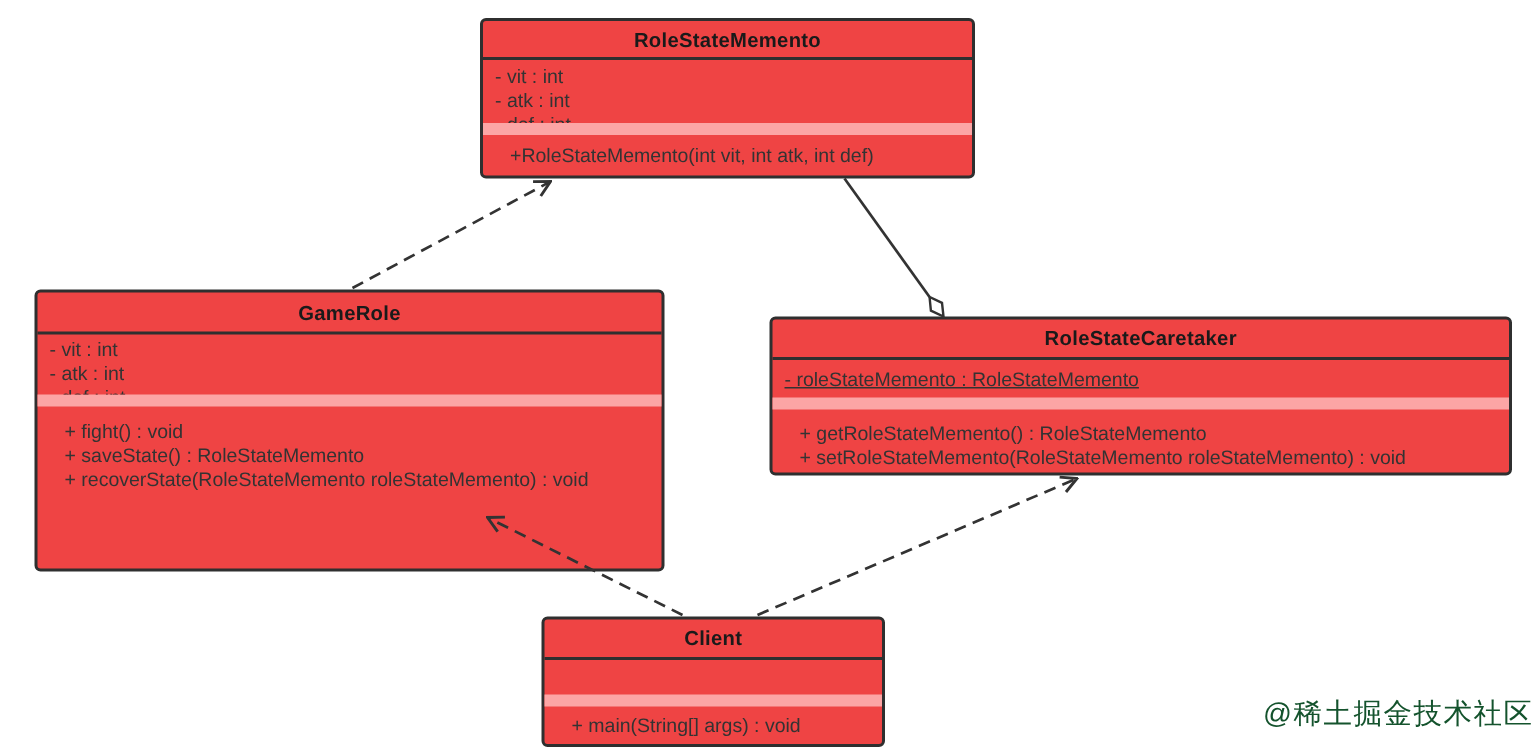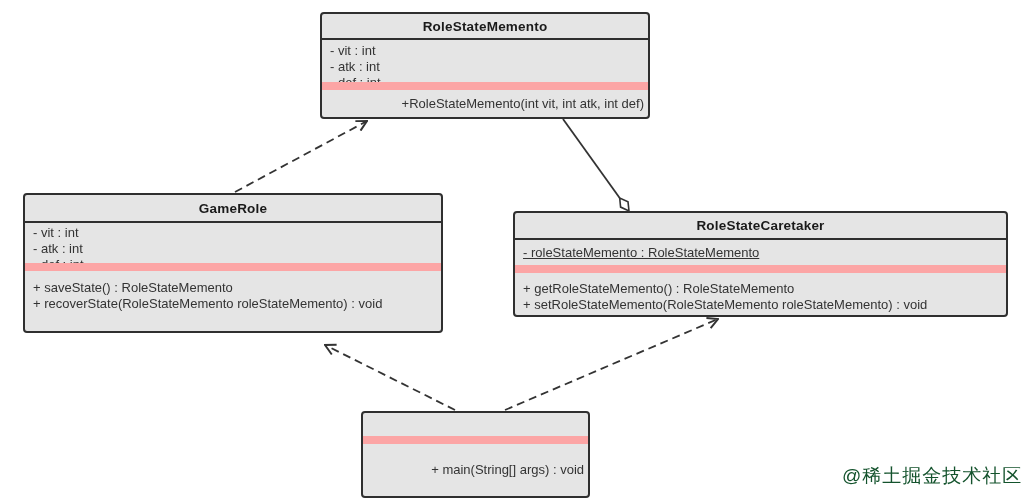--- a/index.html
+++ b/index.html
@@ -13,21 +13,21 @@
     height: 503px;
     background: #ffffff;
     font-family: "Liberation Sans", "DejaVu Sans", sans-serif;
     overflow: hidden;
   }
   .uml-class {
     position: absolute;
     display: flex;
     flex-direction: column;
     box-sizing: border-box;
-    background: #e5e5e5;
+    background: #ef4444;
     border: 2px solid #2f2f2f;
     border-radius: 4px;
     color: #333333;
     z-index: 2;
   }
   .uml-title {
     flex: 0 0 auto;
     display: flex;
     align-items: center;
     justify-content: center;
@@ -43,23 +43,22 @@
     overflow: hidden;
   }
   .uml-attrs {
     flex: 0 0 auto;
     border-bottom: 8px solid #fca5a5;
     padding-left: 8px;
     padding-right: 4px;
   }
   .uml-methods {
     flex: 1 1 auto;
-    padding-left: 8px;
+    padding-left: 18px;
     padding-right: 4px;
-    align-items: flex-end;
   }
   .uml-row {
     font-size: 13px;
     line-height: 16px;
     white-space: nowrap;
     color: #333333;
   }
   .v-center {
     display: flex;
     flex-direction: column;
@@ -95,45 +94,47 @@
     <div class="uml-section uml-attrs" style="height:50px; padding-top:3px;">
       <div class="uml-row">- vit : int</div>
       <div class="uml-row">- atk : int</div>
       <div class="uml-row">- def : int</div>
     </div>
     <div class="uml-section uml-methods v-center">
       <div class="uml-row">+RoleStateMemento(int vit, int atk, int def)</div>
     </div>
   </div>
 
-  <div class="uml-class" style="left:23px; top:193px; width:420px; height:140px;">
+  <div class="uml-class" style="left:23px; top:193px; width:420px; height:188px;">
     <div class="uml-title" style="height:28px;">GameRole</div>
     <div class="uml-section uml-attrs" style="height:48px; padding-top:2px;">
       <div class="uml-row">- vit : int</div>
       <div class="uml-row">- atk : int</div>
       <div class="uml-row">- def : int</div>
     </div>
     <div class="uml-section uml-methods" style="padding-top:9px;">
+      <div class="uml-row">+ fight() : void</div>
       <div class="uml-row">+ saveState() : RoleStateMemento</div>
       <div class="uml-row">+ recoverState(RoleStateMemento roleStateMemento) : void</div>
     </div>
   </div>
 
   <div class="uml-class" style="left:513px; top:211px; width:495px; height:106px;">
     <div class="uml-title" style="height:27px;">RoleStateCaretaker</div>
     <div class="uml-section uml-attrs v-center" style="height:33px;text-decoration:underline;">
       <div class="uml-row">- roleStateMemento : RoleStateMemento</div>
     </div>
     <div class="uml-section uml-methods" style="padding-top:8px;">
       <div class="uml-row">+ getRoleStateMemento() : RoleStateMemento</div>
       <div class="uml-row">+ setRoleStateMemento(RoleStateMemento roleStateMemento) : void</div>
     </div>
   </div>
 
   <div class="uml-class" style="left:361px; top:411px; width:229px; height:87px;">
+    <div class="uml-title" style="height:27px;">Client</div>
     <div class="uml-section uml-attrs" style="height:31px;"></div>
     <div class="uml-section uml-methods v-center">
       <div class="uml-row">+ main(String[] args) : void</div>
     </div>
   </div>
 
   <svg id="edges" viewBox="0 0 1025 503" xmlns="http://www.w3.org/2000/svg">
     <defs>
       <marker id="openArrow" viewBox="0 0 12 12" refX="11" refY="6" markerWidth="13" markerHeight="13" markerUnits="userSpaceOnUse" orient="auto">
         <path d="M1.5,1 L11,6 L1.5,11" fill="none" stroke="#333333" stroke-width="1.8"></path>

